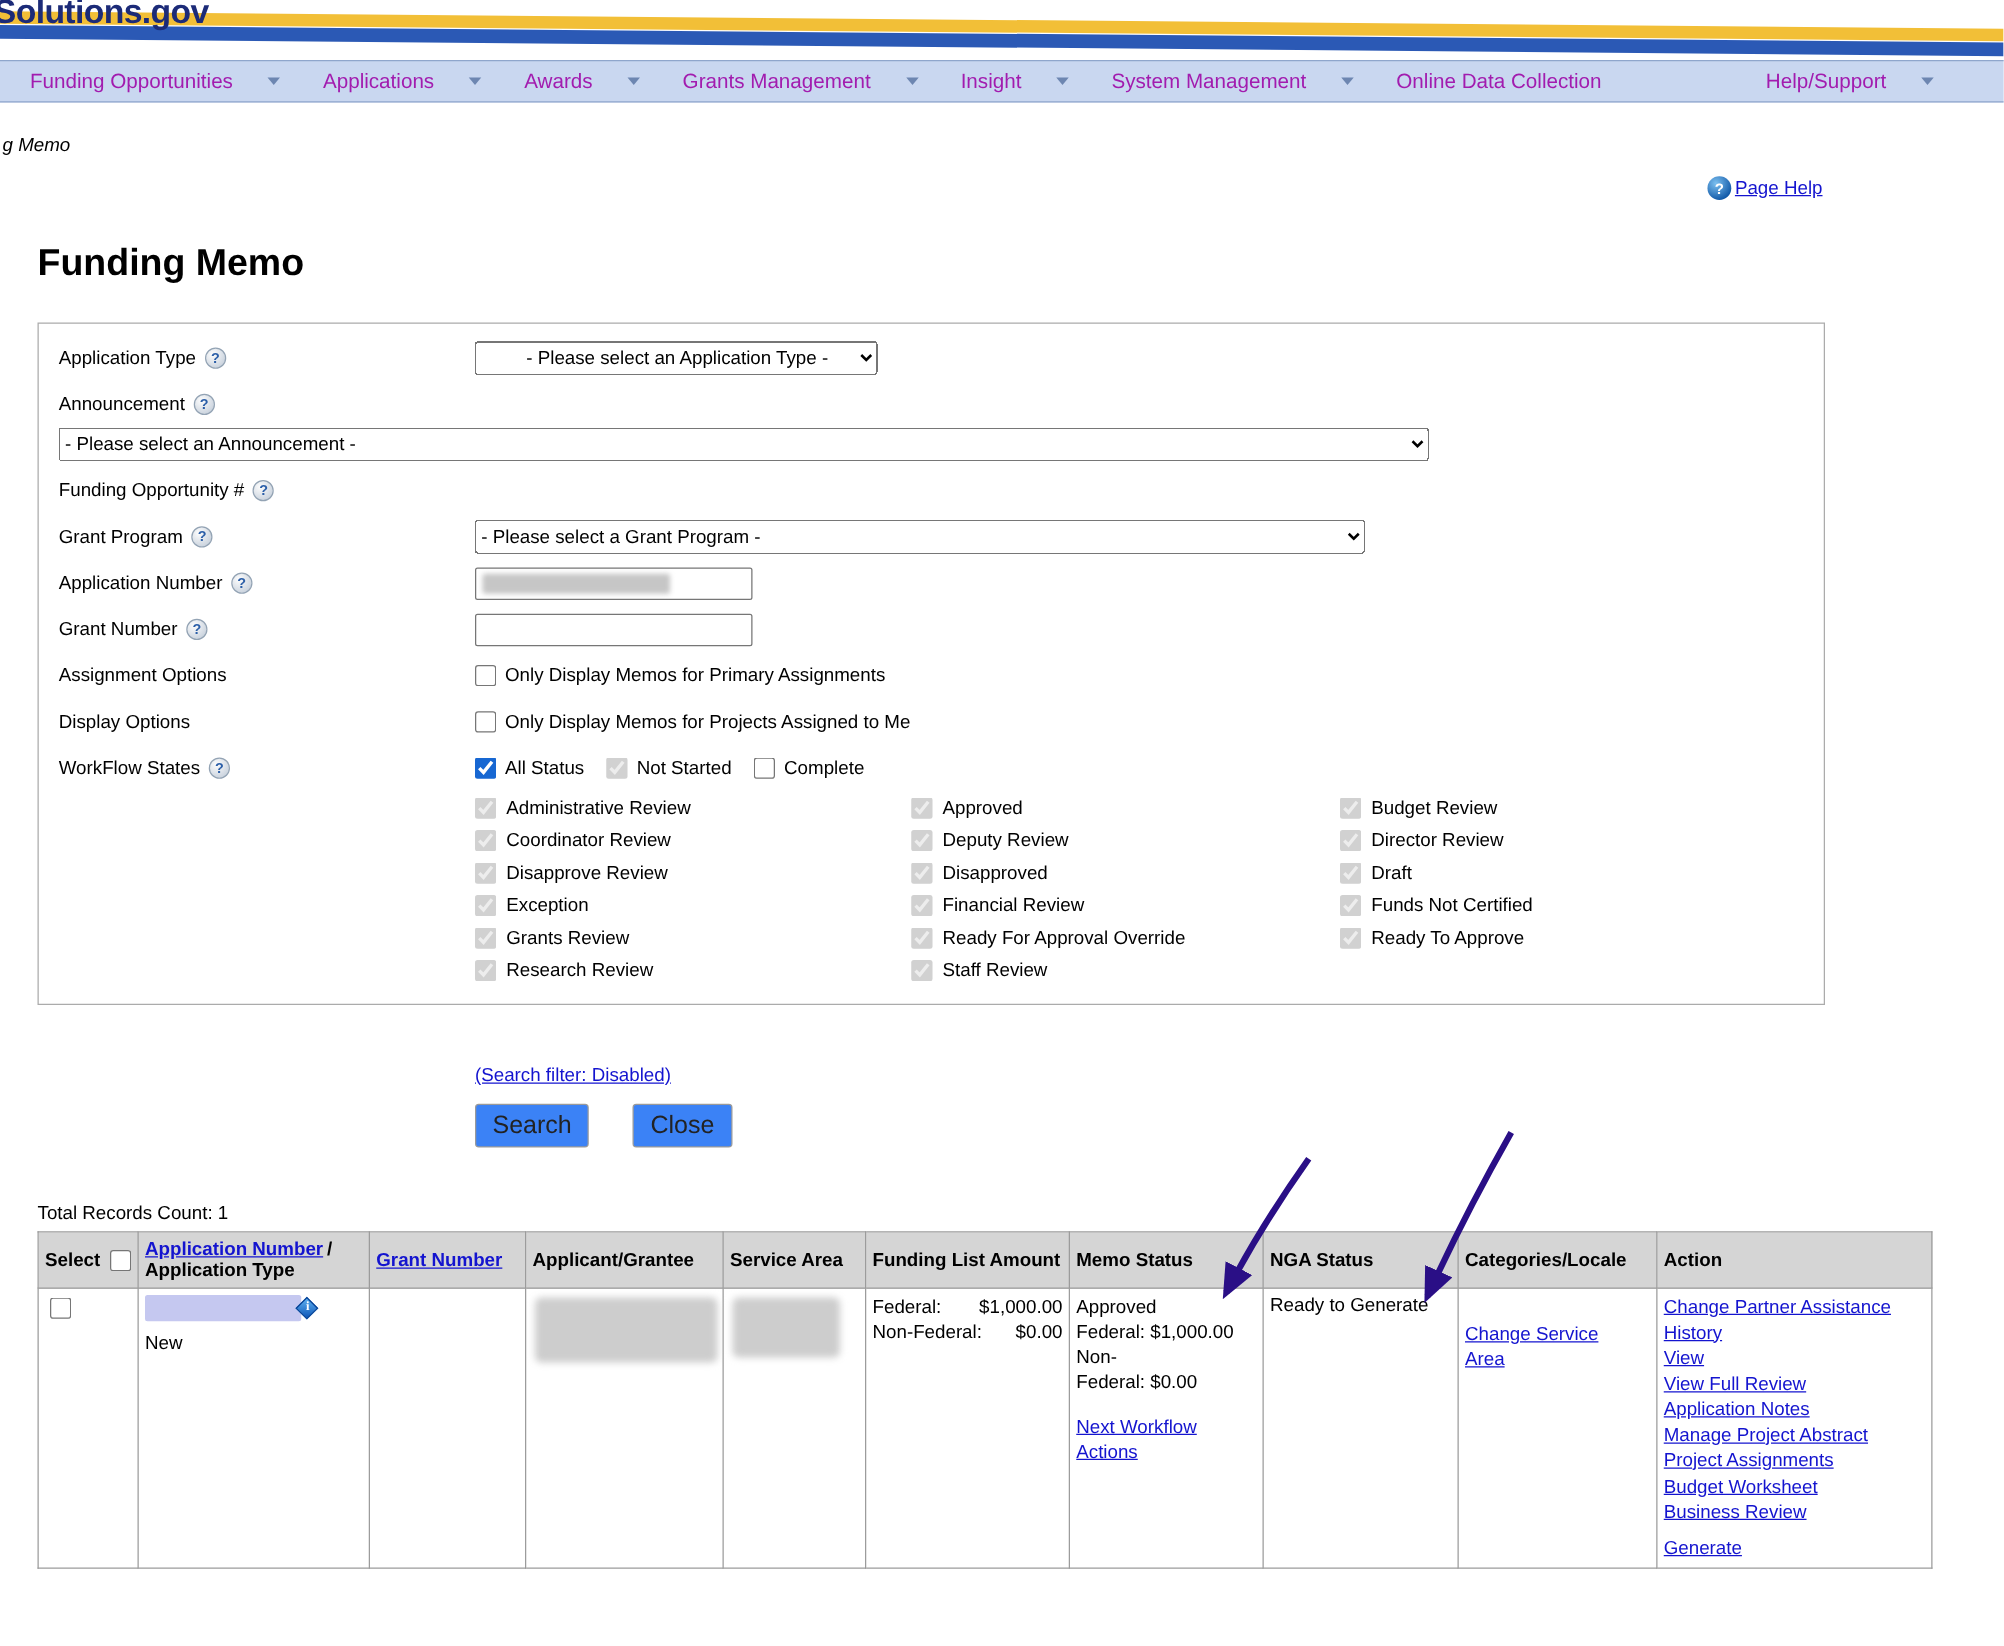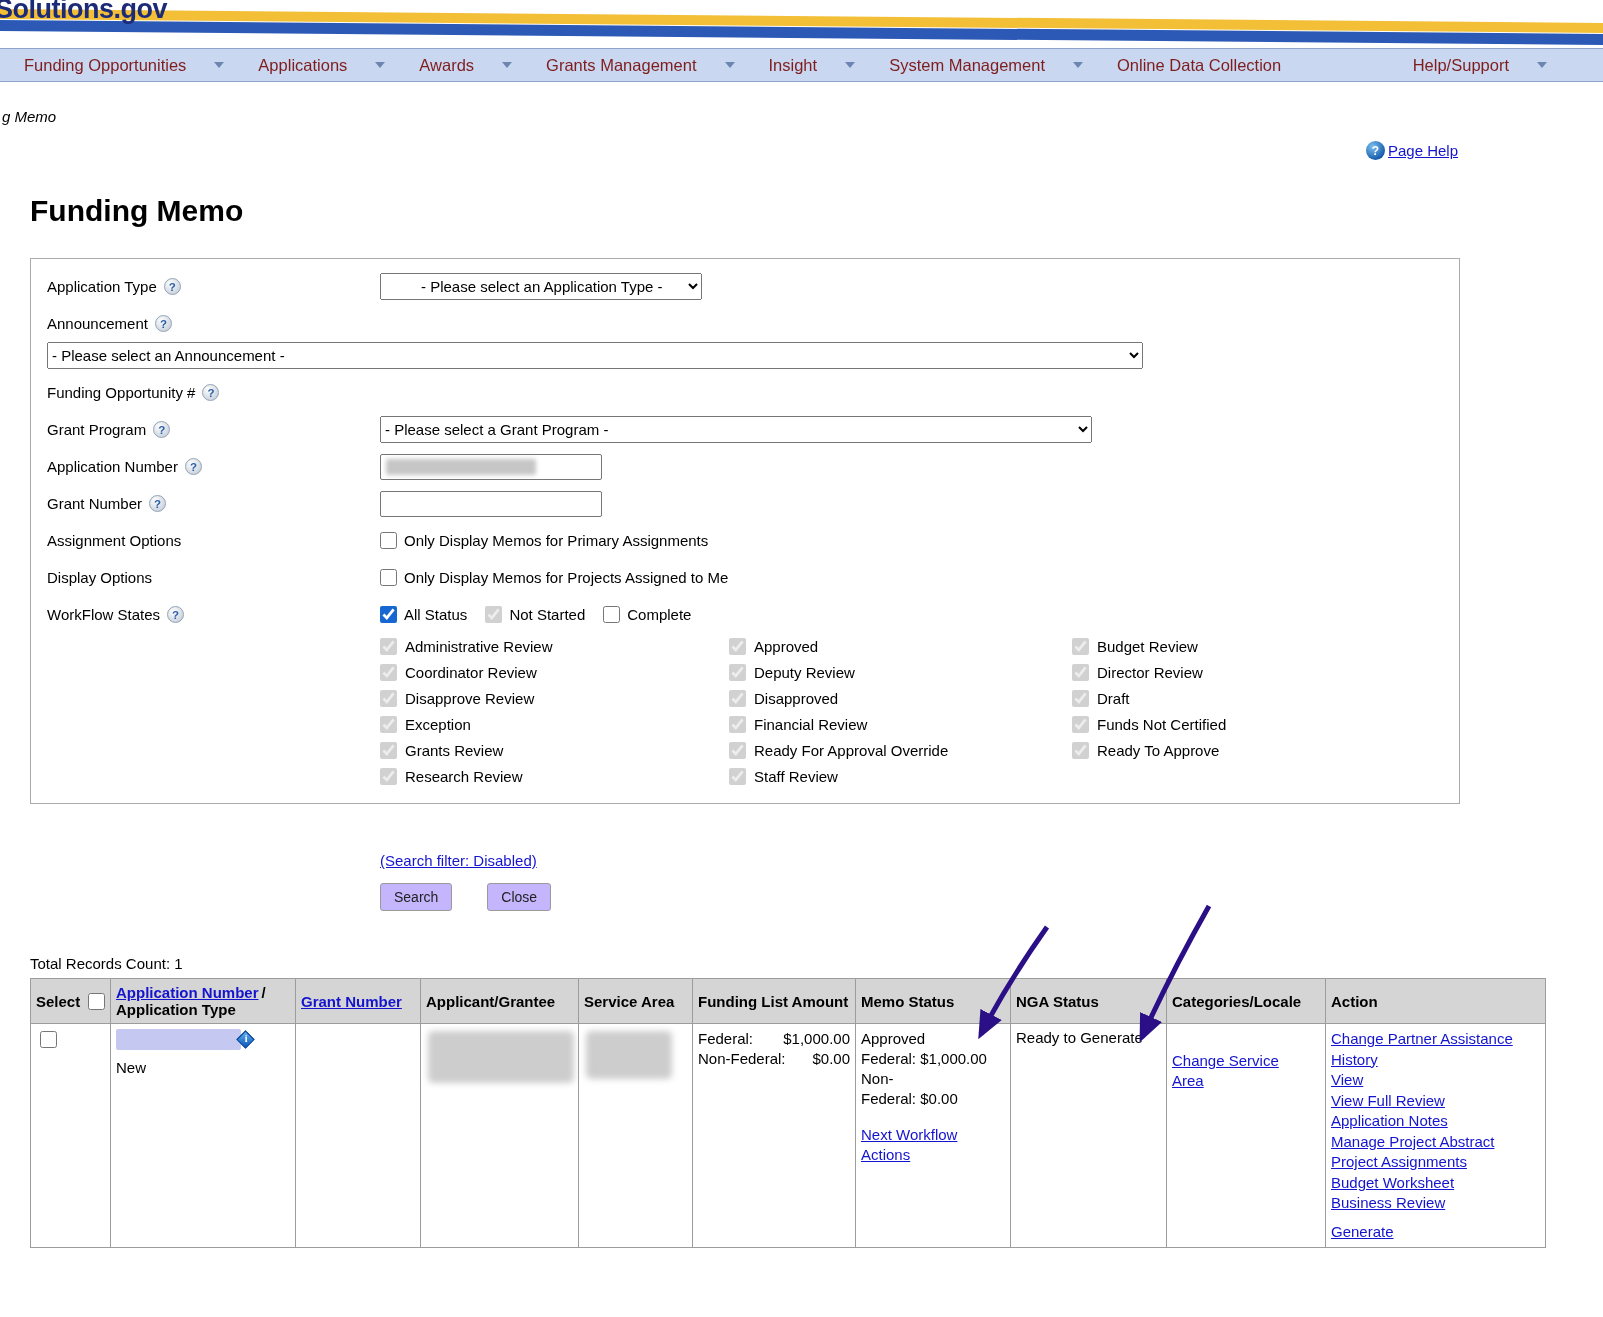--- a/index.html
+++ b/index.html
@@ -16,21 +16,21 @@
           font-size:27px; font-weight:bold; color:#1c2b78; letter-spacing:-0.5px; }
   .stripes { position:absolute; top:0; left:0; z-index:1; }
 
   
   .navbar {
     margin-top: 2px; height: 34px; background: #c9d7f0;
     border-top: 1px solid #8fa6cc; border-bottom: 1px solid #8fa6cc;
     display: flex; align-items: center; gap: 34px;
     padding: 0 56px 0 24px; font-size: 16.5px; color:#111;
   }
-  .nav-item { display:flex; align-items:center; white-space:nowrap; cursor:pointer; color:#7f1d1d; text-decoration:none; }
+  .nav-item { display:flex; align-items:center; white-space:nowrap; cursor:pointer; color:#a21caf; text-decoration:none; }
   .nav-arrow { width:0; height:0; margin-left:28px;
     border-left:5px solid transparent; border-right:5px solid transparent; border-top:6px solid #6d86b1; }
   .nav-last { margin-left:auto; }
 
   
   .breadcrumb { margin: 26px 0 0 2px; font-style: italic; font-size:15px; }
   .pagehelp-row { margin-top: 16px; display:flex; justify-content:flex-end; padding-right:145px; align-items:center; }
   .globe-icon { display:inline-flex; align-items:center; justify-content:center;
     width:19px; height:19px; border-radius:50%;
     background: radial-gradient(circle at 35% 30%, #7cc0f0, #1159a8 75%);
@@ -61,22 +61,22 @@
           background:#c6c6c6; filter:blur(2px); border-radius:2px; pointer-events:none; }
   input[type="checkbox"] { width:17px; height:17px; accent-color:#1767d2; }
   .cbgroup { display:flex; align-items:center; gap:7px; margin-right:18px; }
   .status-grid { margin-left:333px; display:grid; grid-template-columns: 349px 343px auto;
                  row-gap:9px; margin-top:6px; }
   .gcell { display:flex; align-items:center; gap:8px; }
 
   
   .filter-link-row { margin: 48px 12px 0 380px; }
   .buttons-row { margin: 14px 0 0 380px; display:flex; gap:35px; }
-  .btn { font-family:"Liberation Sans",sans-serif; font-size:14px; color:#222;
-         background:#c4b5fd; border:1px solid #9a9a9a; border-radius:3px;
+  .btn { font-family:"Liberation Sans",sans-serif; font-size:20px; color:#222;
+         background:#3b82f6; border:1px solid #9a9a9a; border-radius:3px;
          padding:5px 13px; cursor:pointer; }
 
   
   .total-count { margin: 44px 0 6px 30px; }
   table.results { margin-left:30px; border-collapse:collapse; table-layout:fixed; width:1515px; font-size:15px; }
   table.results th, table.results td { border:1px solid #9c9c9c; padding:5px 5px; text-align:left; vertical-align:top; }
   table.results thead th { background:#d5d5d5; font-weight:bold; vertical-align:middle; line-height:17px; }
   .hlink { font-weight:bold; }
   .hdr-sep { margin-left:3px; }
   .sel-hdr { display:flex; align-items:center; gap:8px; }

